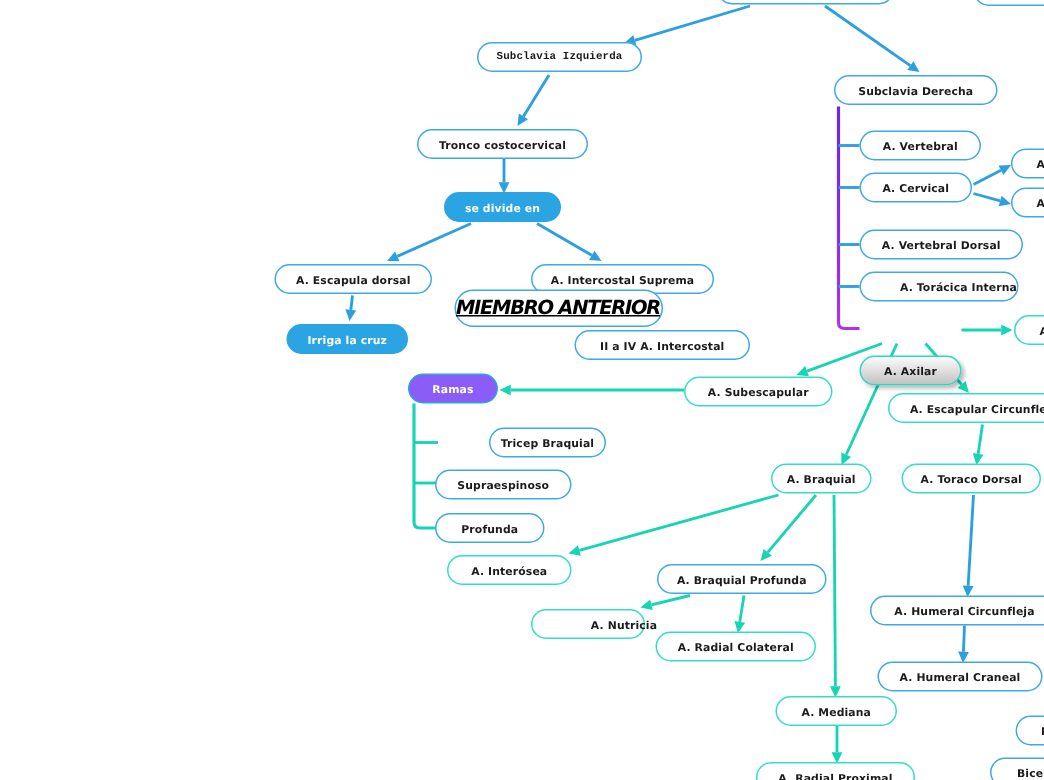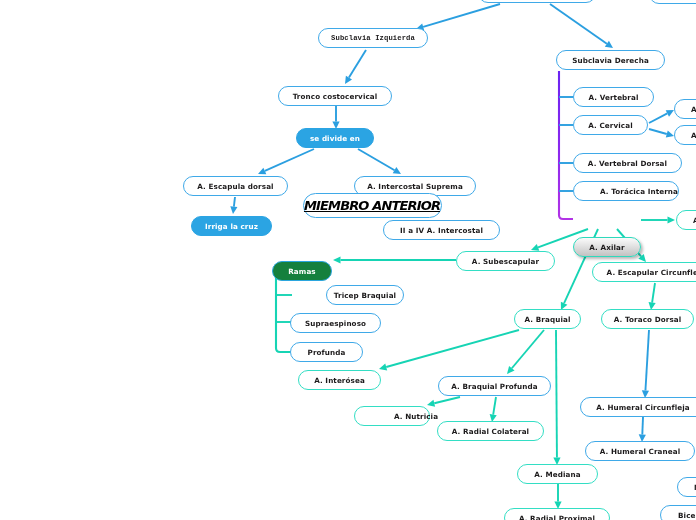--- a/index.html
+++ b/index.html
@@ -6,21 +6,21 @@
   body{width:696px;height:520px;background:#ffffff;overflow:hidden;
        font-family:"DejaVu Sans",sans-serif;}
   #canvas{position:relative;width:696px;height:520px;overflow:hidden;background:#fff;}
   svg#edges{position:absolute;left:0;top:0;width:696px;height:520px;}
   .node{position:absolute;box-sizing:border-box;display:flex;align-items:center;
         justify-content:center;border-radius:999px;white-space:nowrap;
         font-weight:bold;font-size:7.2px;color:#1c1a1b;letter-spacing:0.1px;}
   .n-blue{border:1.4px solid #3FA9E8;background:#fff;}
   .n-teal{border:1.4px solid #33DEC4;background:#fff;}
   .n-bluefill{border:1.4px solid #2BA4E3;background:#2BA4E3;color:#fff;}
-  .n-tealfill{border:1.5px solid #2BA6DE;background:#15803d;color:#fff;margin-top:12px;}
+  .n-tealfill{border:1.5px solid #2BA6DE;background:#8b5cf6;color:#fff;}
   .n-gray{border:1.6px solid #2ED9BC;background:linear-gradient(#fbfbfb 0%,#e2e2e2 45%,#c2c2c2 100%);
           box-shadow:2px 2px 3px rgba(0,0,0,.28);}
   .n-clip{justify-content:flex-start;padding-left:16px;}
   .n-clipL{justify-content:flex-start;padding-left:17px;}
   .n-italic{font-style:italic;text-decoration:underline;font-size:13px;letter-spacing:-0.85px;color:#000;
             text-underline-offset:1px;text-decoration-thickness:1px;}
   .n-italic span{padding-right:1px;}
 </style>
 </head>
 <body>

